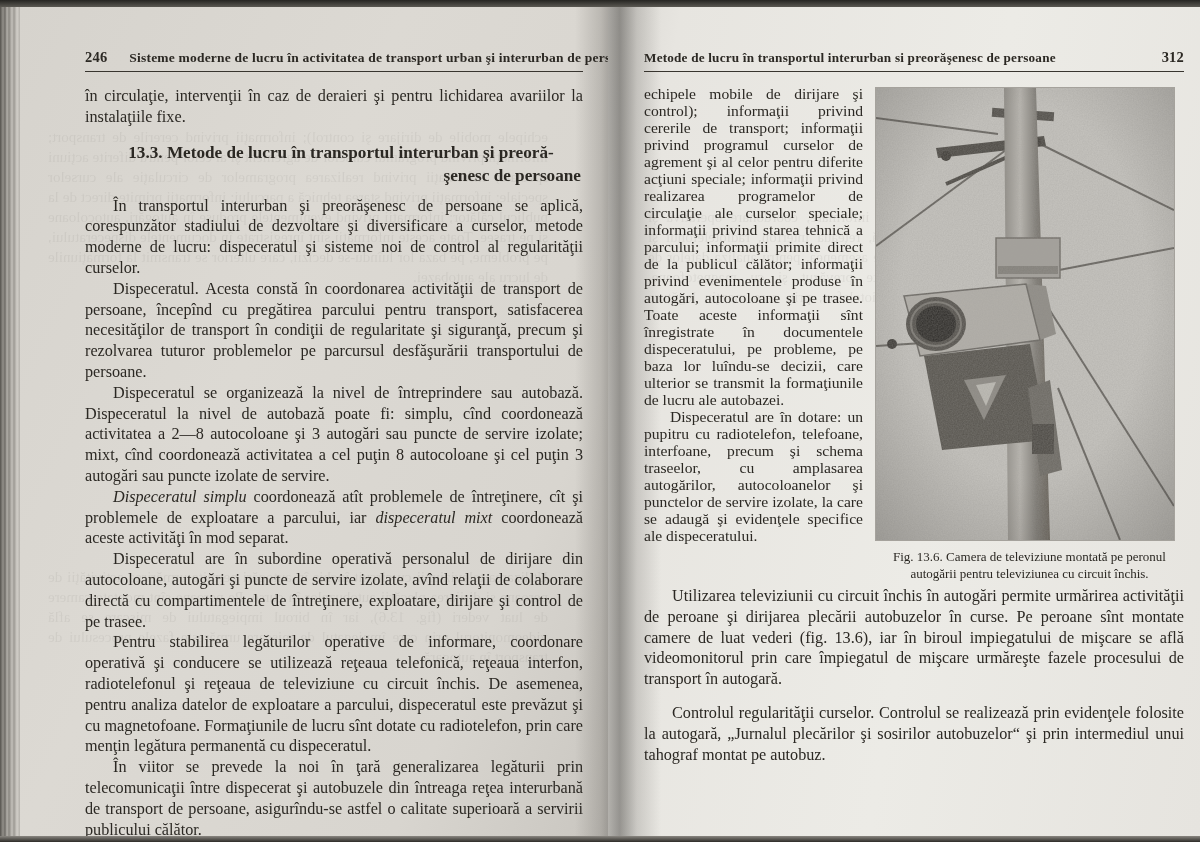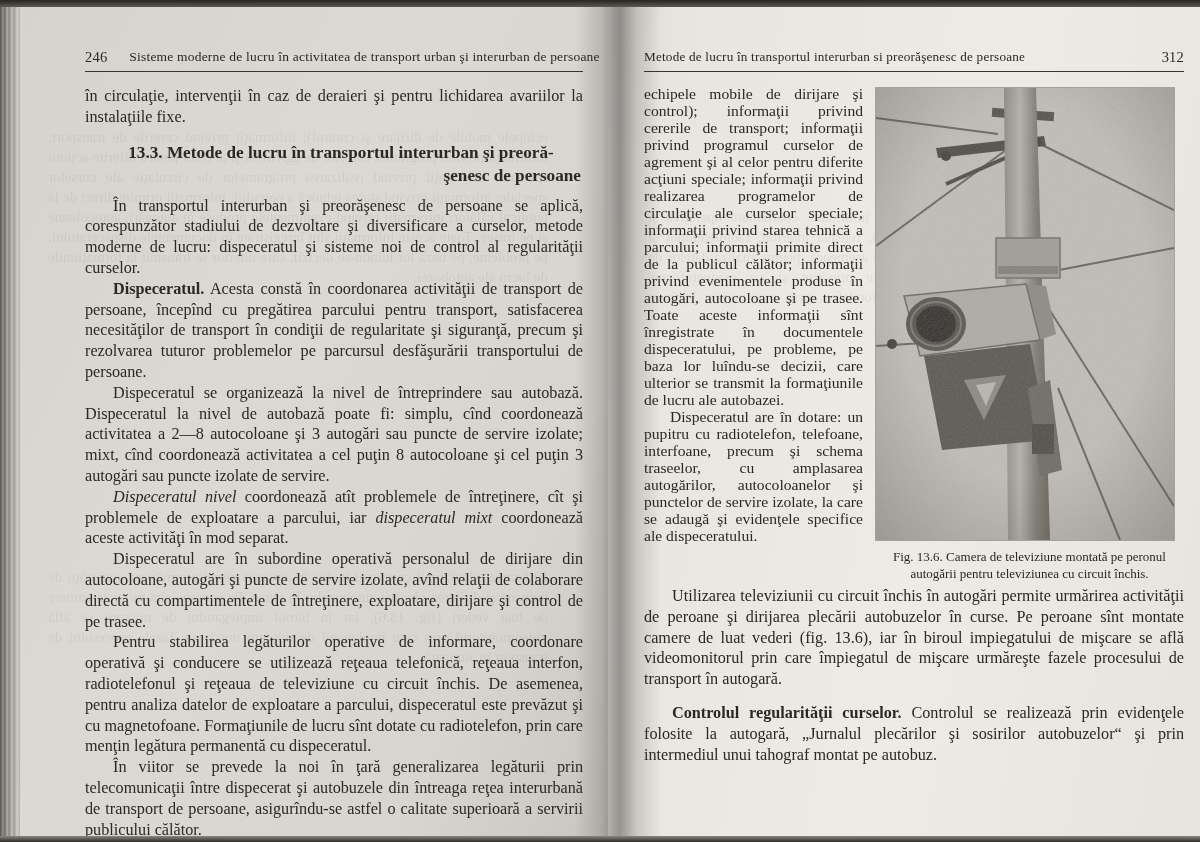--- a/index.html
+++ b/index.html
@@ -23,21 +23,21 @@
   .page-right{left:608px;right:0;
     background:linear-gradient(100deg,#d9d7d2 0%,#e7e5e0 10%,#ecebe6 55%,#e6e4df 100%);}
   .gutter{position:absolute;left:575px;width:86px;top:7px;bottom:6px;z-index:4;pointer-events:none;
     background:linear-gradient(90deg,rgba(45,42,38,0) 0%,rgba(45,42,38,.18) 30%,
       rgba(35,33,30,.42) 52%,rgba(45,42,38,.16) 72%,rgba(45,42,38,0) 100%);}
   
   .bleed{position:absolute;opacity:.06;filter:blur(.7px);transform:scaleX(-1);
     font-size:15px;line-height:20px;text-align:justify;pointer-events:none;user-select:none;}
   
   .pl-content{position:absolute;left:67px;top:42px;width:498px;}
-  .runhead{display:flex;align-items:flex-start;font-weight:normal;font-size:13.5px;
+  .runhead{display:flex;align-items:flex-end;font-weight:bold;font-size:13.5px;
     letter-spacing:.2px;white-space:nowrap;}
   .runhead .pnum{font-size:14.5px;}
   .pl-content .runhead .title{margin-left:22px;}
   .rule{border-bottom:1.6px solid #38352f;margin-top:5px;}
   .bodytext p{margin:0;text-align:justify;font-size:16.2px;line-height:20.8px;
     text-indent:28px;}
   .bodytext p.cont{text-indent:0;}
   .bodytext .lead-space{margin-top:14px;}
   .sec-heading{font-weight:bold;font-size:17.2px;line-height:23px;margin:13px 0 9px;}
   .sec-heading .l1{display:block;text-align:center;padding-left:14px;}
@@ -49,21 +49,21 @@
   .pr-body{margin-top:13px;}
   figure.photo-block{float:right;width:309px;margin:2px 0 4px 12px;padding:0;}
   figure.photo-block svg{display:block;border:1px solid #a5a29c;background:#c6c4bf;}
   figcaption{font-size:13px;line-height:16.5px;text-align:center;margin-top:8px;
     padding:0 4px;}
   .col-p{margin:0;text-align:justify;font-size:15.6px;line-height:17px;}
   .col-p.indent{text-indent:26px;}
   .full-p{clear:both;margin:0;text-align:justify;font-size:16.2px;line-height:20.8px;
     text-indent:28px;}
   .full-p.gap{margin-top:13px;}
-  b.lead{font-weight:bold;}
+  b.lead{font-weight:normal;}
 </style>
 </head>
 <body>
 
 <div class="scan">
   <div class="top-edge"></div>
   <div class="left-stack"></div>
 
   <div class="page page-left">
     <div class="bleed" style="left:30px;top:120px;width:500px;">echipele mobile de dirijare şi control); informaţii privind cererile de transport; informaţii privind programul curselor de agrement şi al celor pentru diferite acţiuni speciale; informaţii privind realizarea programelor de circulaţie ale curselor speciale; informaţii privind starea tehnică a parcului; informaţii primite direct de la publicul călător; informaţii privind evenimentele produse în autogări, autocoloane şi pe trasee. Toate aceste informaţii sînt înregistrate în documentele dispeceratului, pe probleme, pe baza lor luîndu-se decizii, care ulterior se transmit la formaţiunile de lucru ale autobazei.</div>
@@ -79,21 +79,21 @@
         <p class="cont lead-space">în circulaţie, intervenţii în caz de deraieri şi pentru lichidarea avariilor la instalaţiile fixe.</p>
 
         <h2 class="sec-heading">
           <span class="l1">13.3. Metode de lucru în transportul interurban şi preoră-</span>
           <span class="l2">şenesc de persoane</span>
         </h2>
 
         <p>În transportul interurban şi preorăşenesc de persoane se aplică, corespunzător stadiului de dezvoltare şi diversificare a curselor, metode moderne de lucru: dispeceratul şi sisteme noi de control al regularităţii curselor.</p>
         <p><b class="lead">Dispeceratul.</b><span> Acesta constă în coordonarea activităţii de transport de persoane, începînd cu pregătirea parcului pentru transport, satisfacerea necesităţilor de transport în condiţii de regularitate şi siguranţă, precum şi rezolvarea tuturor problemelor pe parcursul desfăşurării transportului de persoane.</span></p>
         <p>Dispeceratul se organizează la nivel de întreprindere sau autobază. Dispeceratul la nivel de autobază poate fi: simplu, cînd coordonează activitatea a 2—8 autocoloane şi 3 autogări sau puncte de servire izolate; mixt, cînd coordonează activitatea a cel puţin 8 autocoloane şi cel puţin 3 autogări sau puncte izolate de servire.</p>
-        <p><i>Dispeceratul nivel</i><span> coordonează atît problemele de întreţinere, cît şi problemele de exploatare a parcului, iar </span><i>dispeceratul mixt</i><span> coordonează aceste activităţi în mod separat.</span></p>
+        <p><i>Dispeceratul simplu</i><span> coordonează atît problemele de întreţinere, cît şi problemele de exploatare a parcului, iar </span><i>dispeceratul mixt</i><span> coordonează aceste activităţi în mod separat.</span></p>
         <p>Dispeceratul are în subordine operativă personalul de dirijare din autocoloane, autogări şi puncte de servire izolate, avînd relaţii de colaborare directă cu compartimentele de întreţinere, exploatare, dirijare şi control de pe trasee.</p>
         <p>Pentru stabilirea legăturilor operative de informare, coordonare operativă şi conducere se utilizează reţeaua telefonică, reţeaua interfon, radiotelefonul şi reţeaua de televiziune cu circuit închis. De asemenea, pentru analiza datelor de exploatare a parcului, dispeceratul este prevăzut şi cu magnetofoane. Formaţiunile de lucru sînt dotate cu radiotelefon, prin care menţin legătura permanentă cu dispeceratul.</p>
         <p>În viitor se prevede la noi în ţară generalizarea legăturii prin telecomunicaţii între dispecerat şi autobuzele din întreaga reţea interurbană de transport de persoane, asigurîndu-se astfel o calitate superioară a servirii publicului călător.</p>
 
       </div>
     </div>
   </div>
 
   <div class="page page-right">
     <div class="bleed" style="left:40px;top:200px;width:490px;">Pentru stabilirea legăturilor operative de informare, coordonare operativă şi conducere se utilizează reţeaua telefonică, reţeaua interfon, radiotelefonul şi reţeaua de televiziune cu circuit închis. De asemenea, pentru analiza datelor de exploatare a parcului, dispeceratul este prevăzut şi cu magnetofoane. Formaţiunile de lucru sînt dotate cu radiotelefon, prin care menţin legătura permanentă cu dispeceratul.</div>

